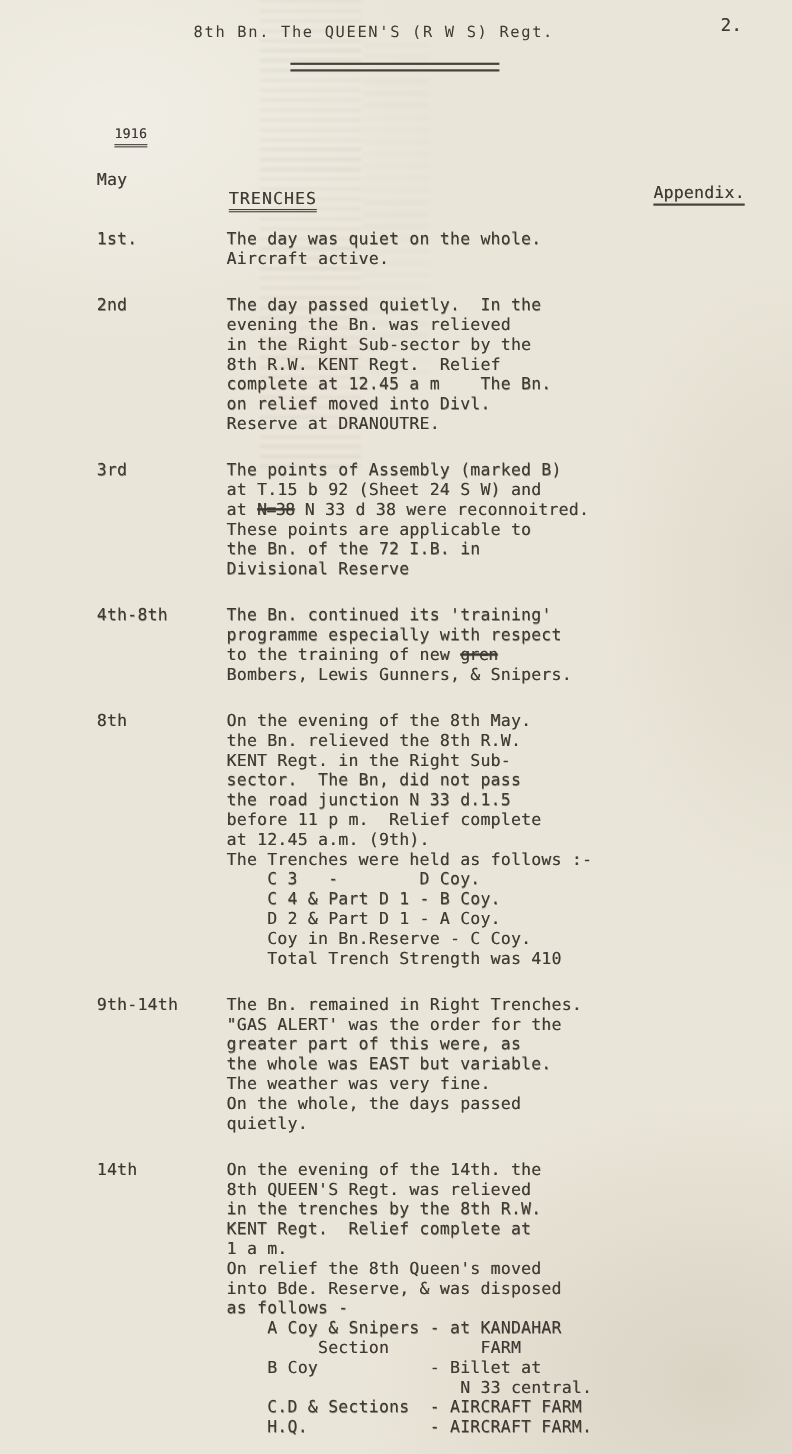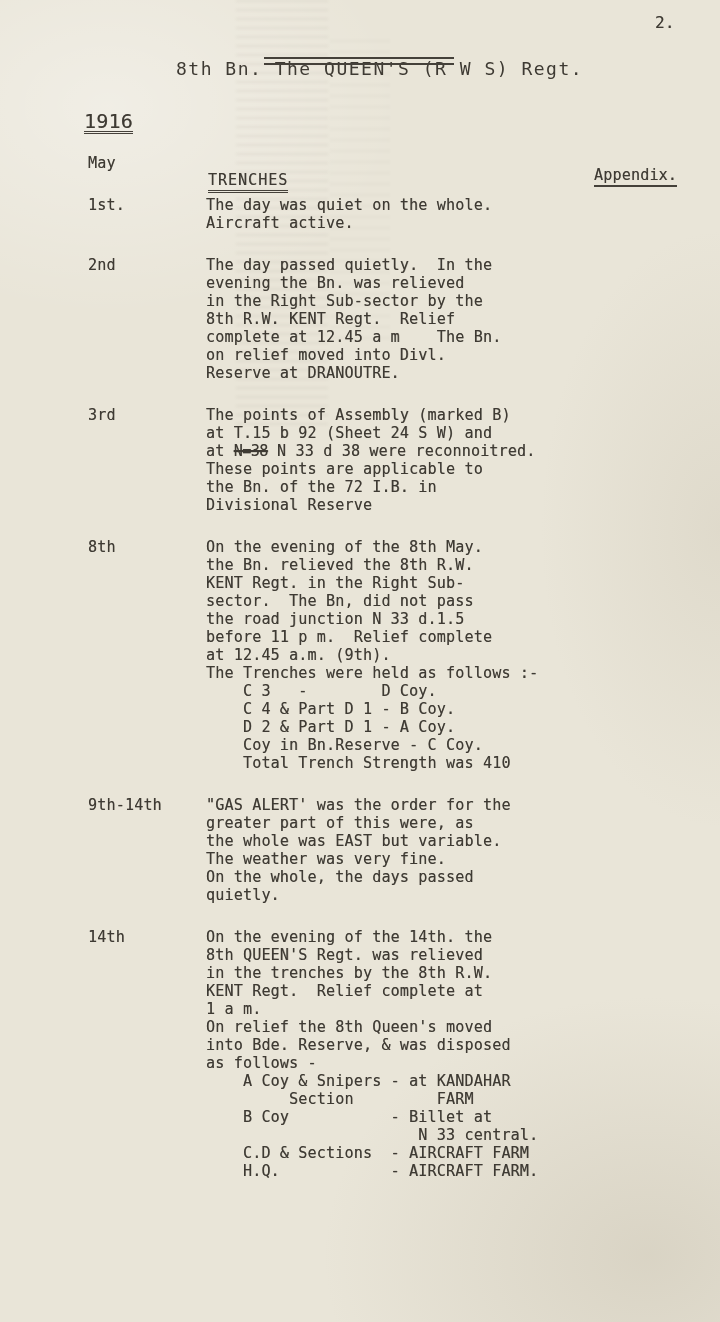--- a/index.html
+++ b/index.html
@@ -33,42 +33,42 @@
     background:repeating-linear-gradient(180deg,
       rgba(118,112,100,0.14) 0 2px, rgba(118,112,100,0) 2px 11px);
     filter:blur(1.8px);opacity:0.4;
   }
   .page-number{
     position:absolute;top:14px;left:655px;
     font-size:16px;
   }
   .doc-title{
     position:absolute;top:22px;left:176px;
-    font-size:18px;letter-spacing:1.5px;white-space:pre;margin-top:36px;
+    font-size:14px;letter-spacing:1.5px;white-space:pre;
   }
   .title-rule{
     position:absolute;top:57px;left:264px;width:190px;height:4px;
     border-top:2px solid #45413a;border-bottom:2px solid #45413a;
   }
   .year{
-    position:absolute;top:112px;left:84px;font-size:20px;
+    position:absolute;top:112px;left:104px;font-size:12px;
     border-bottom:3px double #45413a;padding-bottom:1px;
   }
   .month{position:absolute;top:154px;left:88px;}
   .section-heading{
     position:absolute;top:171px;left:208px;letter-spacing:1px;
     border-bottom:3px double #45413a;padding-bottom:1px;
   }
   .appendix{
     position:absolute;top:166px;left:594px;
     border-bottom:2px solid #45413a;padding-bottom:1px;text-align:center;
   }
   .entries{position:absolute;left:88px;top:194px;width:620px;}
   .entry{display:flex;margin-top:24px;}
-  .entry:first-child{margin-top:2px;}
+  .entry:first-child{margin-top:14px;}
   .entry-date{width:118px;flex:none;white-space:pre;}
   .entry-body{white-space:pre;}
   .line{min-height:18px;}
   .strike{
     font-weight:400;
     text-decoration:line-through;
     text-decoration-thickness:2px;
     letter-spacing:-0.5px;
   }
   .bold{font-weight:400;}
@@ -96,25 +96,29 @@
       </div>
       <div class="entry">
         <div class="entry-date">2nd</div>
         <div class="entry-body"><div class="line">The day passed quietly.  In the</div><div class="line">evening the Bn. was relieved</div><div class="line">in the Right Sub-sector by the</div><div class="line">8th R.W. KENT Regt.  Relief</div><div class="line">complete at 12.45 a m    The Bn.</div><div class="line">on relief moved <span class="bold">into</span> Divl.</div><div class="line">Reserve at DRANOUTRE.</div></div>
       </div>
       <div class="entry">
         <div class="entry-date">3rd</div>
         <div class="entry-body"><div class="line">The points of Assembly (marked B)</div><div class="line">at T.15 b 92 (Sheet 24 S W) and</div><div class="line">at <span class="strike">N=38</span> N 33 d 38 were reconnoitred.</div><div class="line">These points are applicable to</div><div class="line">the Bn. of the 72 I.B. in</div><div class="line">Divisional Reserve</div></div>
       </div>
       <div class="entry">
+        <div class="entry-date">4th-8th</div>
+        <div class="entry-body"><div class="line">The Bn. continued <span class="bold">its</span> 'training'</div><div class="line">programme especially with respect</div><div class="line">to the training of new <span class="strike">gren</span></div><div class="line">Bombers, Lewis Gunners, &amp; Snipers.</div></div>
+      </div>
+      <div class="entry">
         <div class="entry-date">8th</div>
         <div class="entry-body"><div class="line">On the evening of the 8th May.</div><div class="line">the Bn. relieved the 8th R.W.</div><div class="line">KENT Regt. in the Right Sub-</div><div class="line">sector.  The Bn, did not pass</div><div class="line">the road junction N 33 d.1.5</div><div class="line">before 11 p m.  Relief complete</div><div class="line">at 12.45 a.m. (9th).</div><div class="line">The Trenches were held as follows :-</div><div class="line">    C 3   -        D Coy.</div><div class="line">    C 4 &amp; Part D <span class="bold">1</span> - B Coy.</div><div class="line">    D 2 &amp; Part D 1 - A Coy.</div><div class="line">    Coy in Bn.Reserve - C Coy.</div><div class="line">    Total Trench Strength was 410</div></div>
       </div>
       <div class="entry">
         <div class="entry-date">9th-14th</div>
-        <div class="entry-body"><div class="line">"GAS ALERT' was the order for the</div><div class="line">greater part of this were, as</div><div class="line">the whole was EAST but variable.</div><div class="line">The weather was very fine.</div><div class="line">On the whole, the days passed</div><div class="line">quietly.</div></div>
+        <div class="entry-body"><div class="line">The Bn. remained in Right Trenches.</div><div class="line">"GAS ALERT' was the order for the</div><div class="line">greater part of this were, as</div><div class="line">the whole was EAST but variable.</div><div class="line">The weather was very fine.</div><div class="line">On the whole, the days passed</div><div class="line">quietly.</div></div>
       </div>
       <div class="entry">
         <div class="entry-date">14th</div>
         <div class="entry-body"><div class="line">On the evening of the 14th. the</div><div class="line">8th QUEEN'S Regt. was relieved</div><div class="line">in the trenches by the 8th R.W.</div><div class="line">KENT Regt.  Relief complete at</div><div class="line">1 a m.</div><div class="line">On relief the 8th Queen's moved</div><div class="line">into Bde. Reserve, &amp; was disposed</div><div class="line">as follows -</div><div class="line">    A Coy &amp; Snipers - at KANDAHAR</div><div class="line">         Section         FARM</div><div class="line">    B Coy           - Billet at</div><div class="line">                       N 33 central.</div><div class="line">    C.D &amp; Sections  - AIRCRAFT FARM</div><div class="line">    H.Q.            - AIRCRAFT FARM.</div></div>
       </div>
     </div>
 </div>
 
 </body></html>

